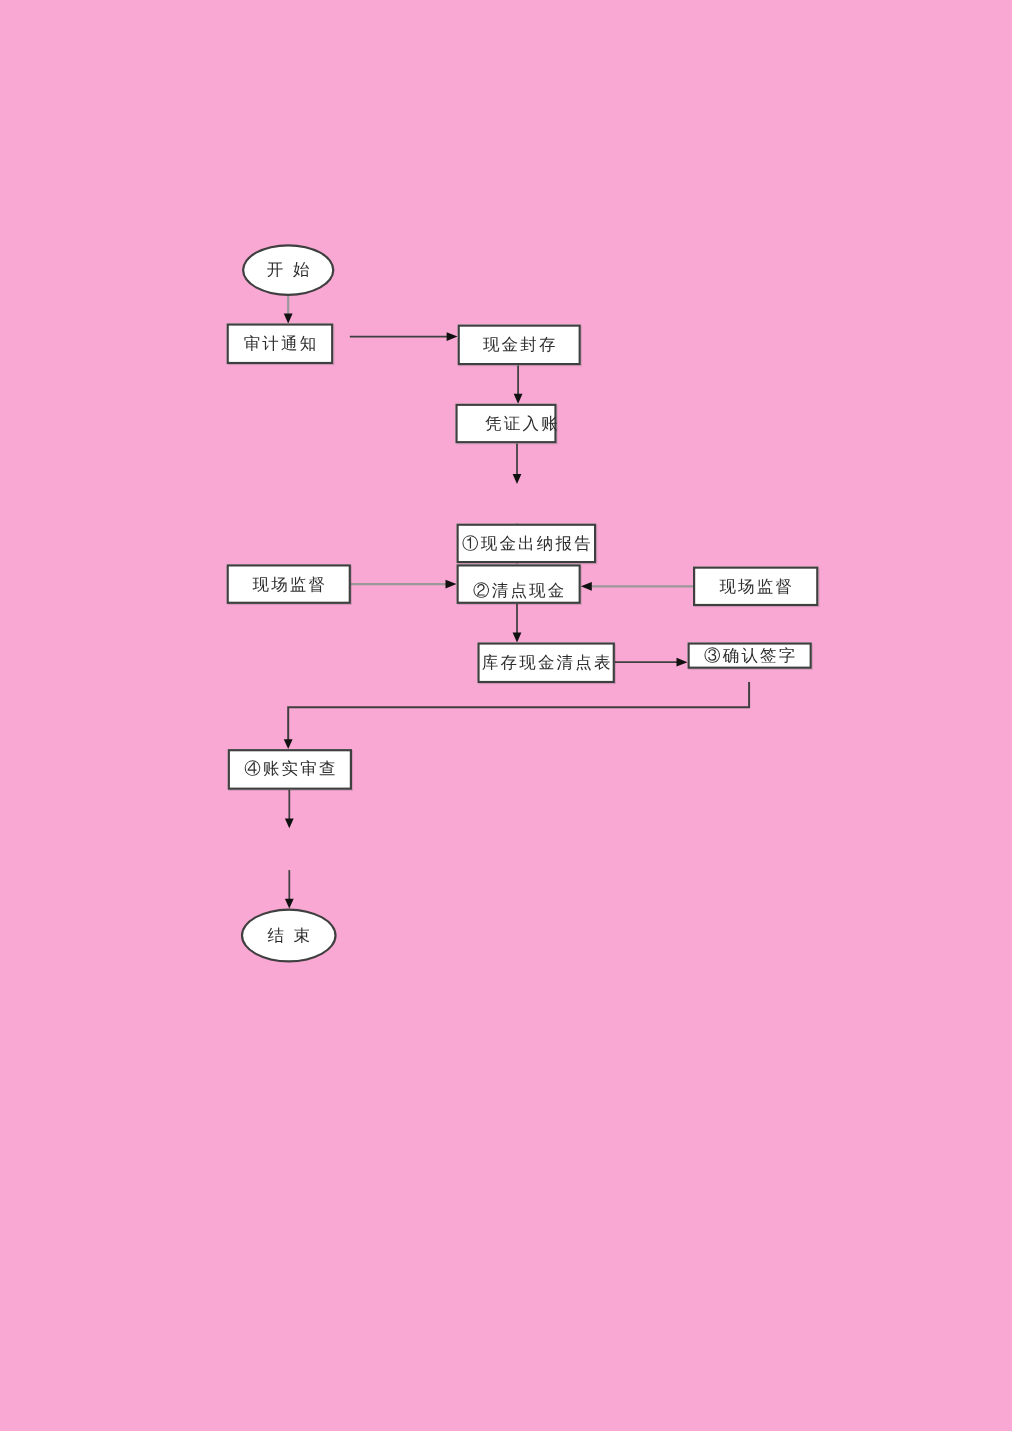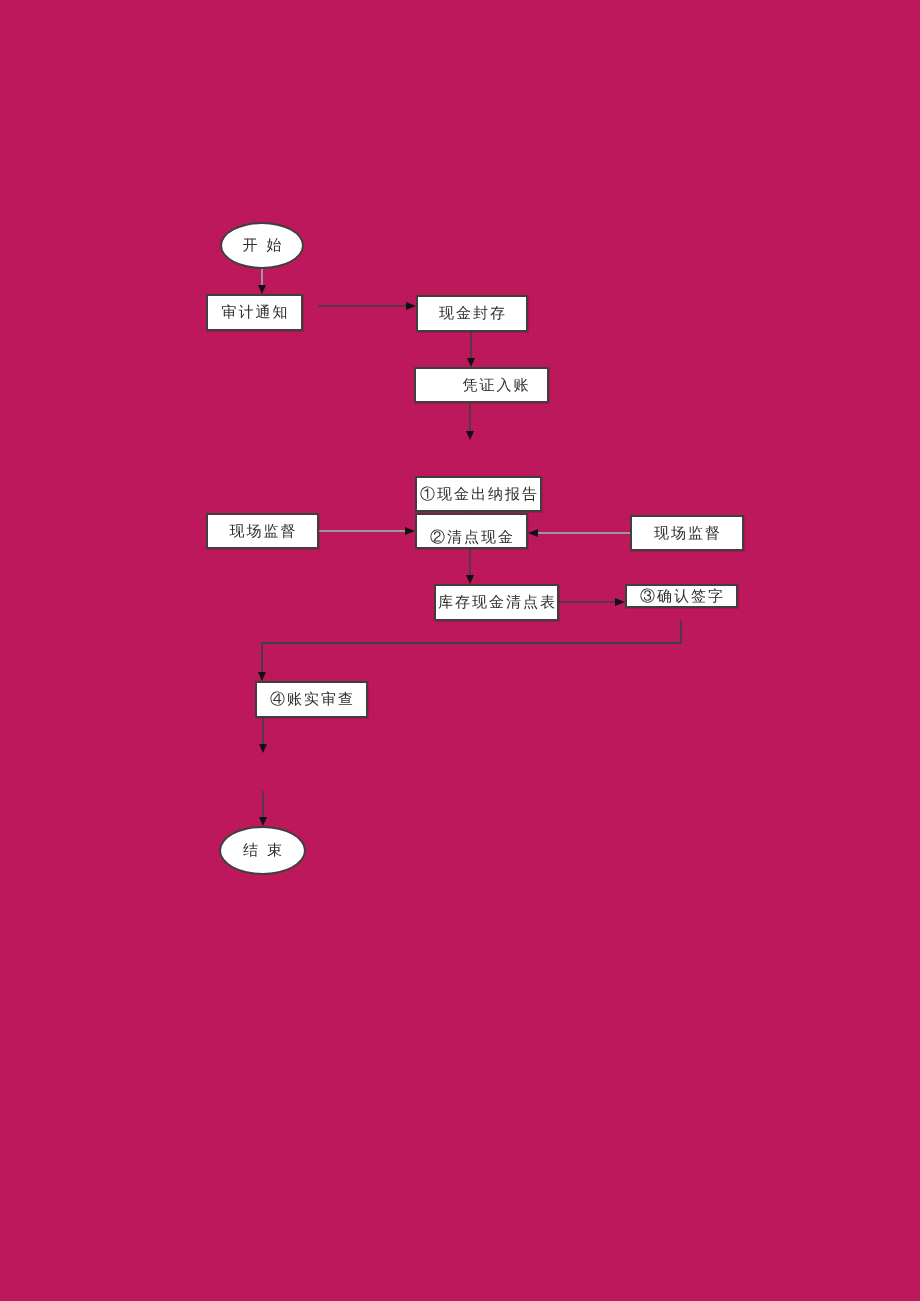--- a/index.html
+++ b/index.html
@@ -4,21 +4,21 @@
 <style>
   html, body {
     margin: 0;
     padding: 0;
     background: #ffffff;
   }
   .page {
     position: relative;
     width: 920px;
     height: 1301px;
-    background: #be185d;
+    background: #f9a8d4;
     font-family: "DejaVu Serif", "Liberation Serif", serif;
     overflow: hidden;
   }
   .connectors {
     position: absolute;
     left: 0;
     top: 0;
     width: 920px;
     height: 1301px;
   }
@@ -94,21 +94,21 @@
   </div>
 
   <div class="node" style="left:206px; top:294px; width:97px; height:37px;">
     <span>审计通知</span>
   </div>
 
   <div class="node" style="left:416px; top:295px; width:112px; height:37px;">
     <span>现金封存</span>
   </div>
 
-  <div class="node" style="left:414px; top:367px; width:135px; height:36px;padding-left:28px;">
+  <div class="node" style="left:414px; top:367px; width:92px; height:36px;padding-left:28px;">
     <span>凭证入账</span>
   </div>
 
   <div class="node" style="left:415px; top:440px; width:127px; height:36px;margin-top:36px;">
     <span>①现金出纳报告</span>
   </div>
 
   <div class="node" style="left:415px; top:513px; width:113px; height:36px;align-items:flex-end;">
     <span>②清点现金</span>
   </div>
@@ -122,21 +122,21 @@
   </div>
 
   <div class="node" style="left:402px; top:584px; width:125px; height:37px;margin-left:32px;">
     <span>库存现金清点表</span>
   </div>
 
   <div class="node" style="left:625px; top:584px; width:113px; height:24px;">
     <span>③确认签字</span>
   </div>
 
-  <div class="node" style="left:207px; top:681px; width:113px; height:37px;margin-left:48px;">
+  <div class="node" style="left:207px; top:681px; width:113px; height:37px;">
     <span>④账实审查</span>
   </div>
 
 
   <div class="node ellipse" style="left:219px; top:826px; width:87px; height:49px;">
     <span>结 束</span>
   </div>
 
 </div>
 

